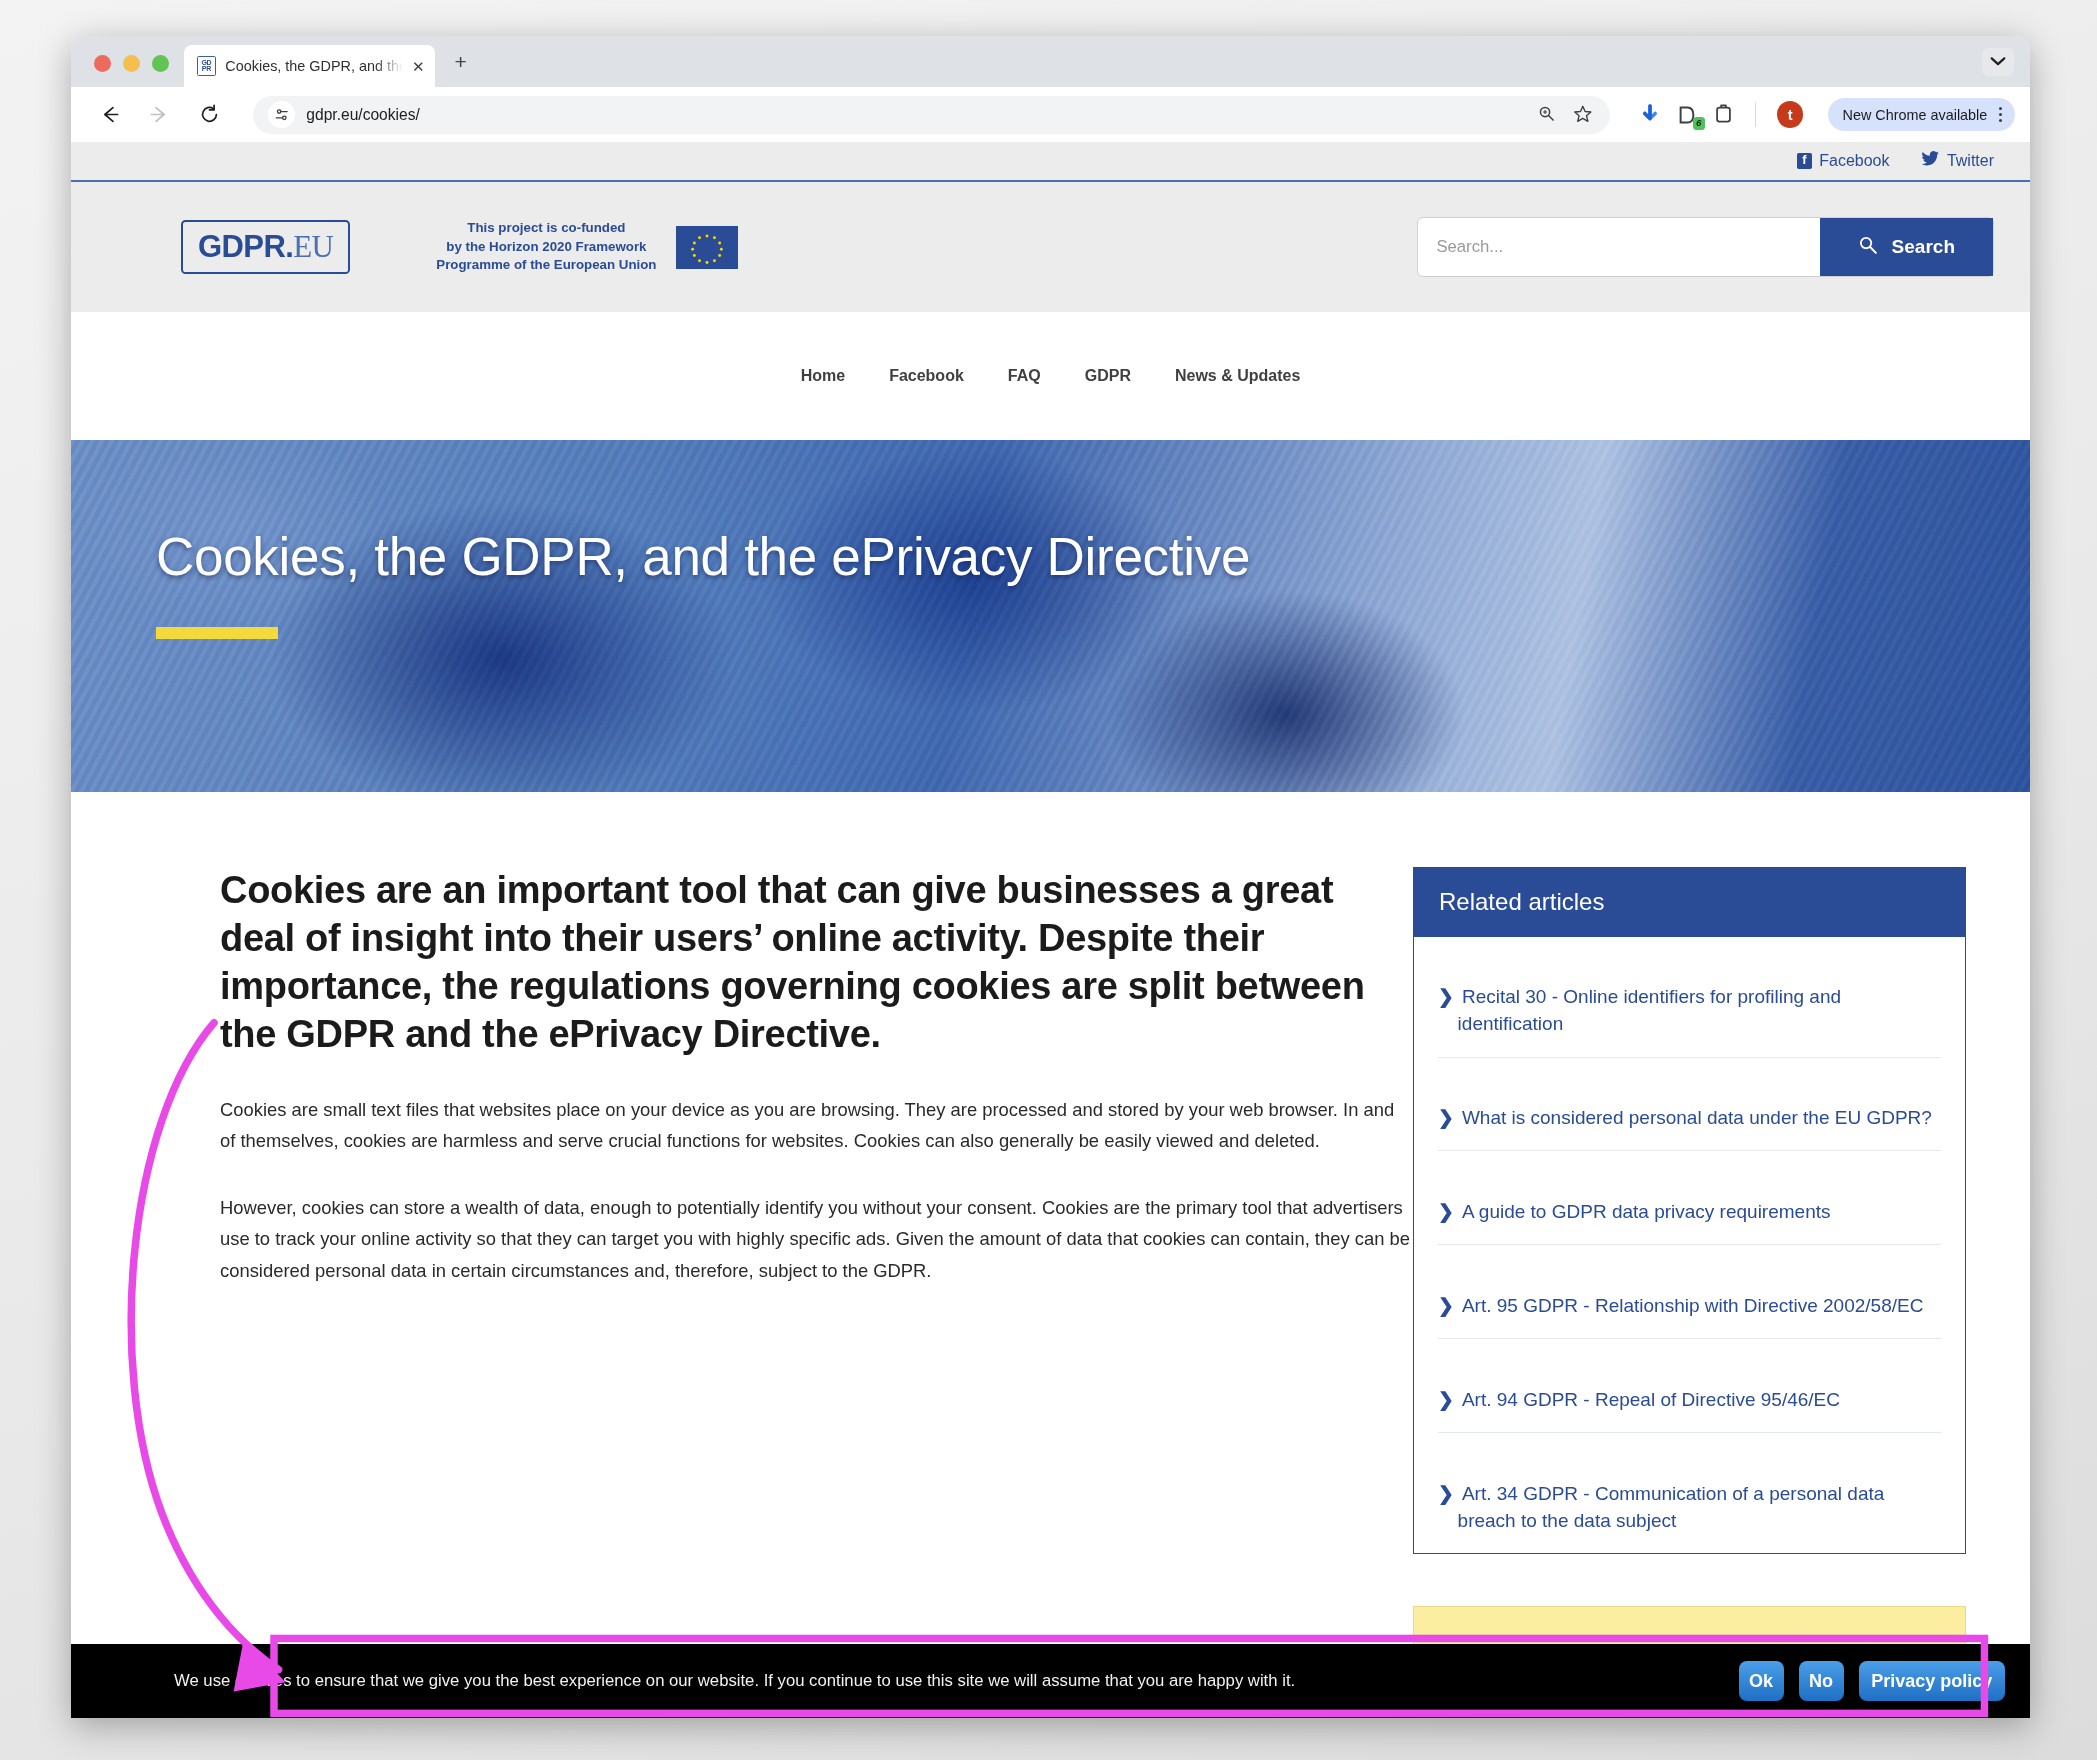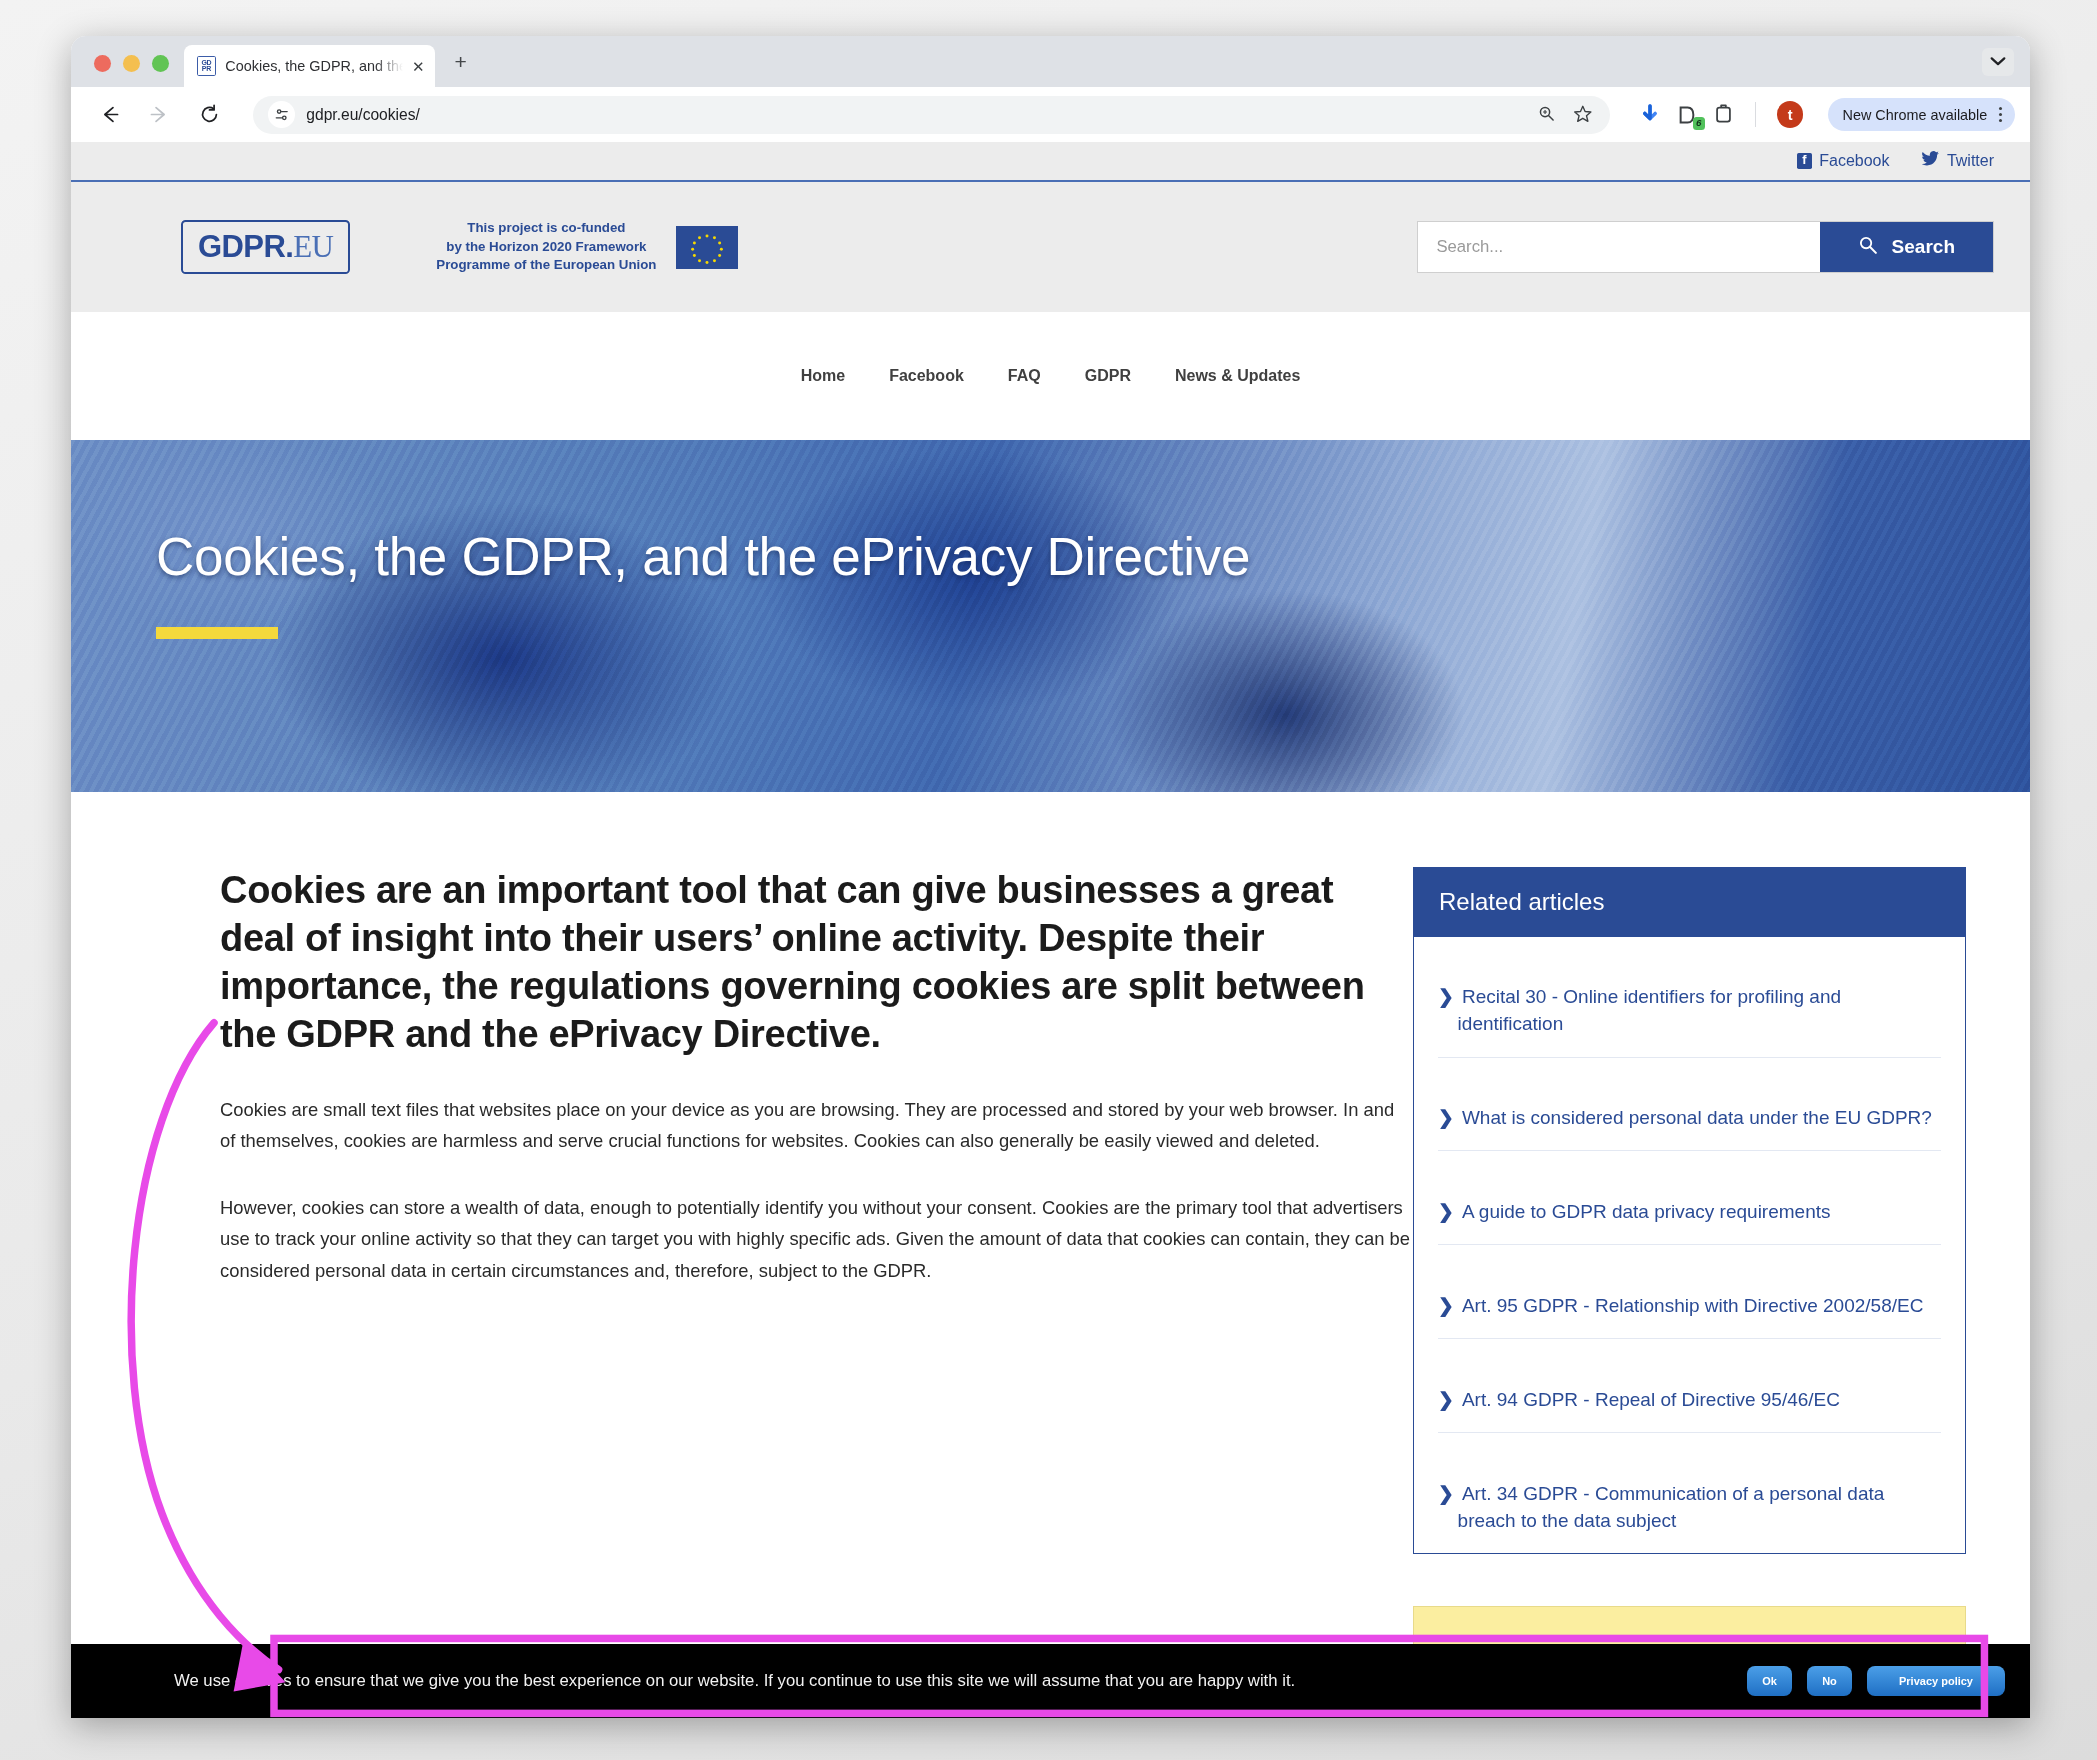--- a/index.html
+++ b/index.html
@@ -139,22 +139,22 @@
   }
   .logo-box .eu { font-weight: 400; color: #4a6fb5; font-family: Liberation Serif, serif; }
   .cofund { display: flex; align-items: center; gap: 19.6px; margin-left: 86px; }
   .cofund-text { font-size: 13.3px; line-height: 1.42; color: #2a4b95; text-align: center; font-weight: 600; }
   .euflag {
     width: 62px; height: 43px; background: #2a4b95;
     position: relative; flex: 0 0 62px;
   }
   .searchwrap {
     margin-left: auto; display: flex; align-items: stretch;
-    width: 577px; height: 52px;
-    background: #fff; border: 1.2px solid #cfcfcf; border-radius: 0;
+    width: 577px; height: 60px;
+    background: #fff; border: 1.2px solid #cfcfcf; border-radius: 6px;
   }
   .searchwrap input {
     flex: 1 1 auto; border: 0; outline: none; background: transparent;
     font-size: 16.7px; color: #333; padding: 0 18.4px; font-family: inherit;
   }
   .searchwrap input::placeholder { color: #9a9a9a; }
   .searchbtn {
     width: 173px; background: #2a4b95; color: #fff;
     display: flex; align-items: center; justify-content: center; gap: 14px;
     font-size: 19px; font-weight: 700; border: 0; cursor: pointer; font-family: inherit;
@@ -224,21 +224,21 @@
 
   
   .cookiebanner {
     position: absolute; left: 0; right: 0; bottom: 0;
     height: 74px; background: #000;
     display: flex; align-items: center;
     padding: 0 25px 0 103px; gap: 15px;
   }
   .cookiebanner p { color: #f2f2f2; font-size: 16.7px; flex: 1 1 auto; }
   .ckbtn {
-    color: #fff; font-size: 11px; font-weight: 700;
+    color: #fff; font-size: 18px; font-weight: 700;
     background: linear-gradient(#4b9fe8, #1f6fc4);
     border: 0; border-radius: 8px; padding: 9.2px 0; cursor: pointer;
     font-family: inherit; min-width: 45px; text-align: center;
   }
   .ckbtn.wide { min-width: 138px; padding-left: 12.7px; padding-right: 12.7px; }
 
   
   .anno { position: absolute; inset: 0; pointer-events: none; z-index: 40; }
   .anno svg { position: absolute; inset: 0; width: 100%; height: 100%; }
 </style>

